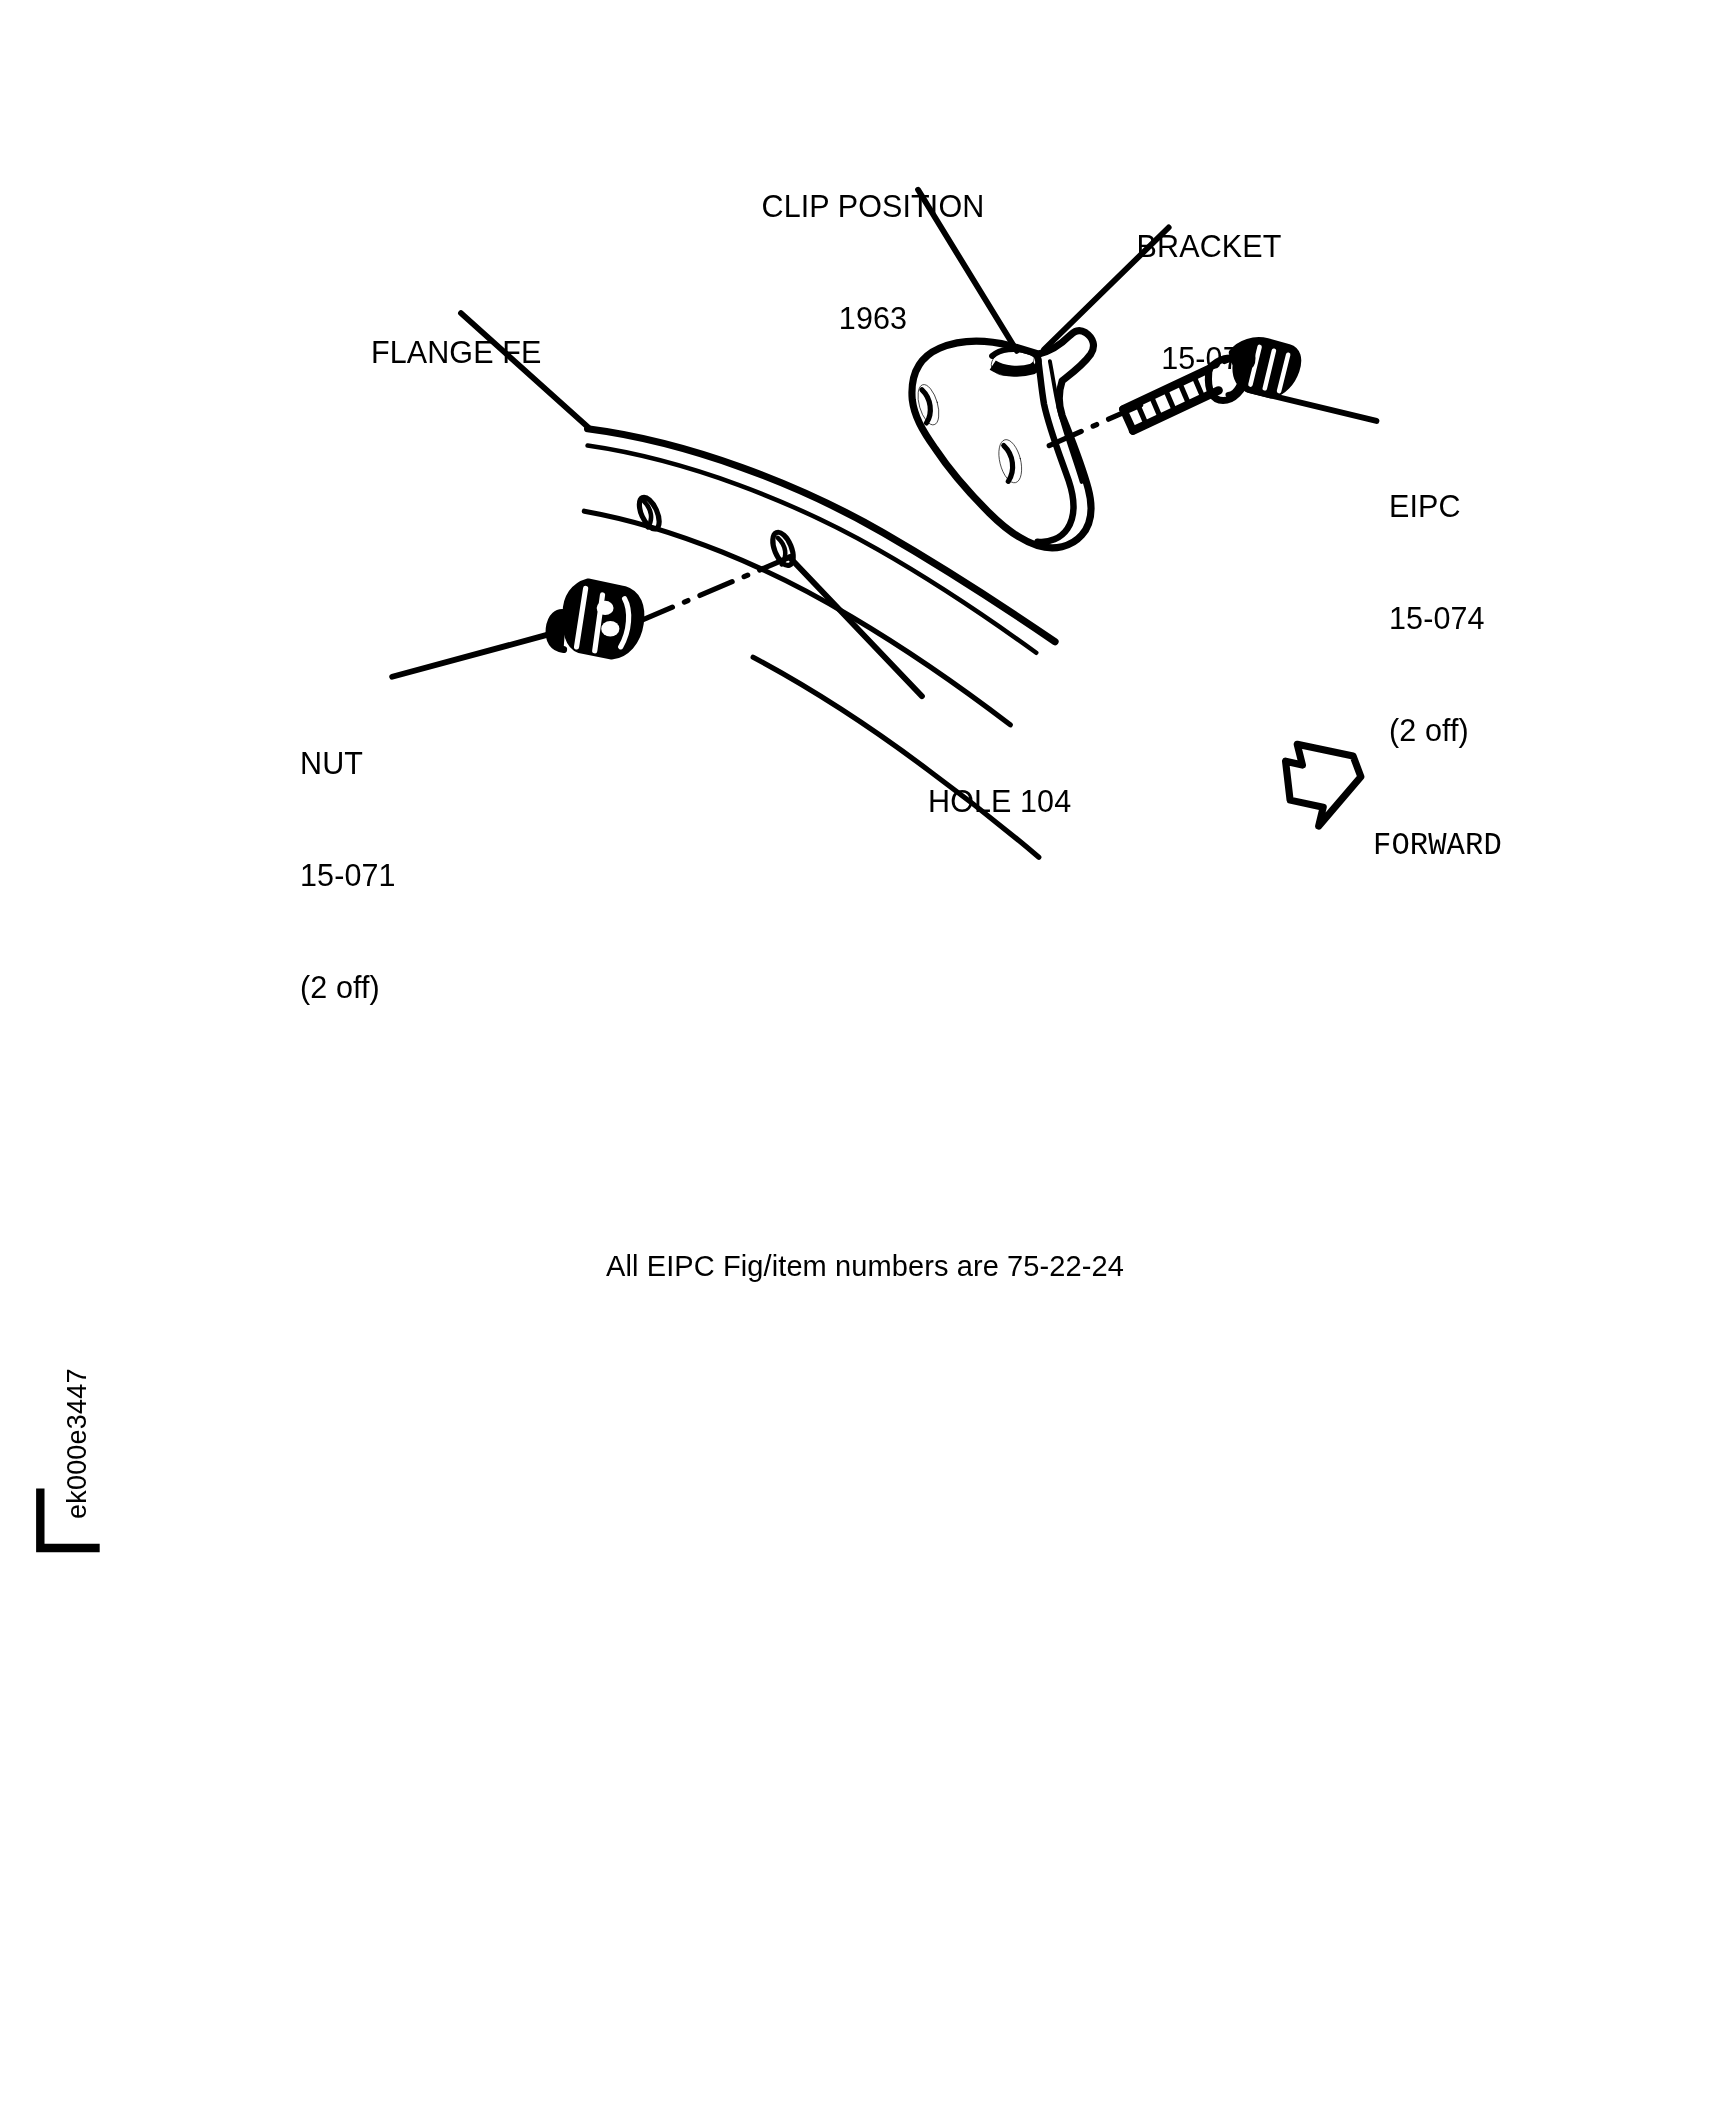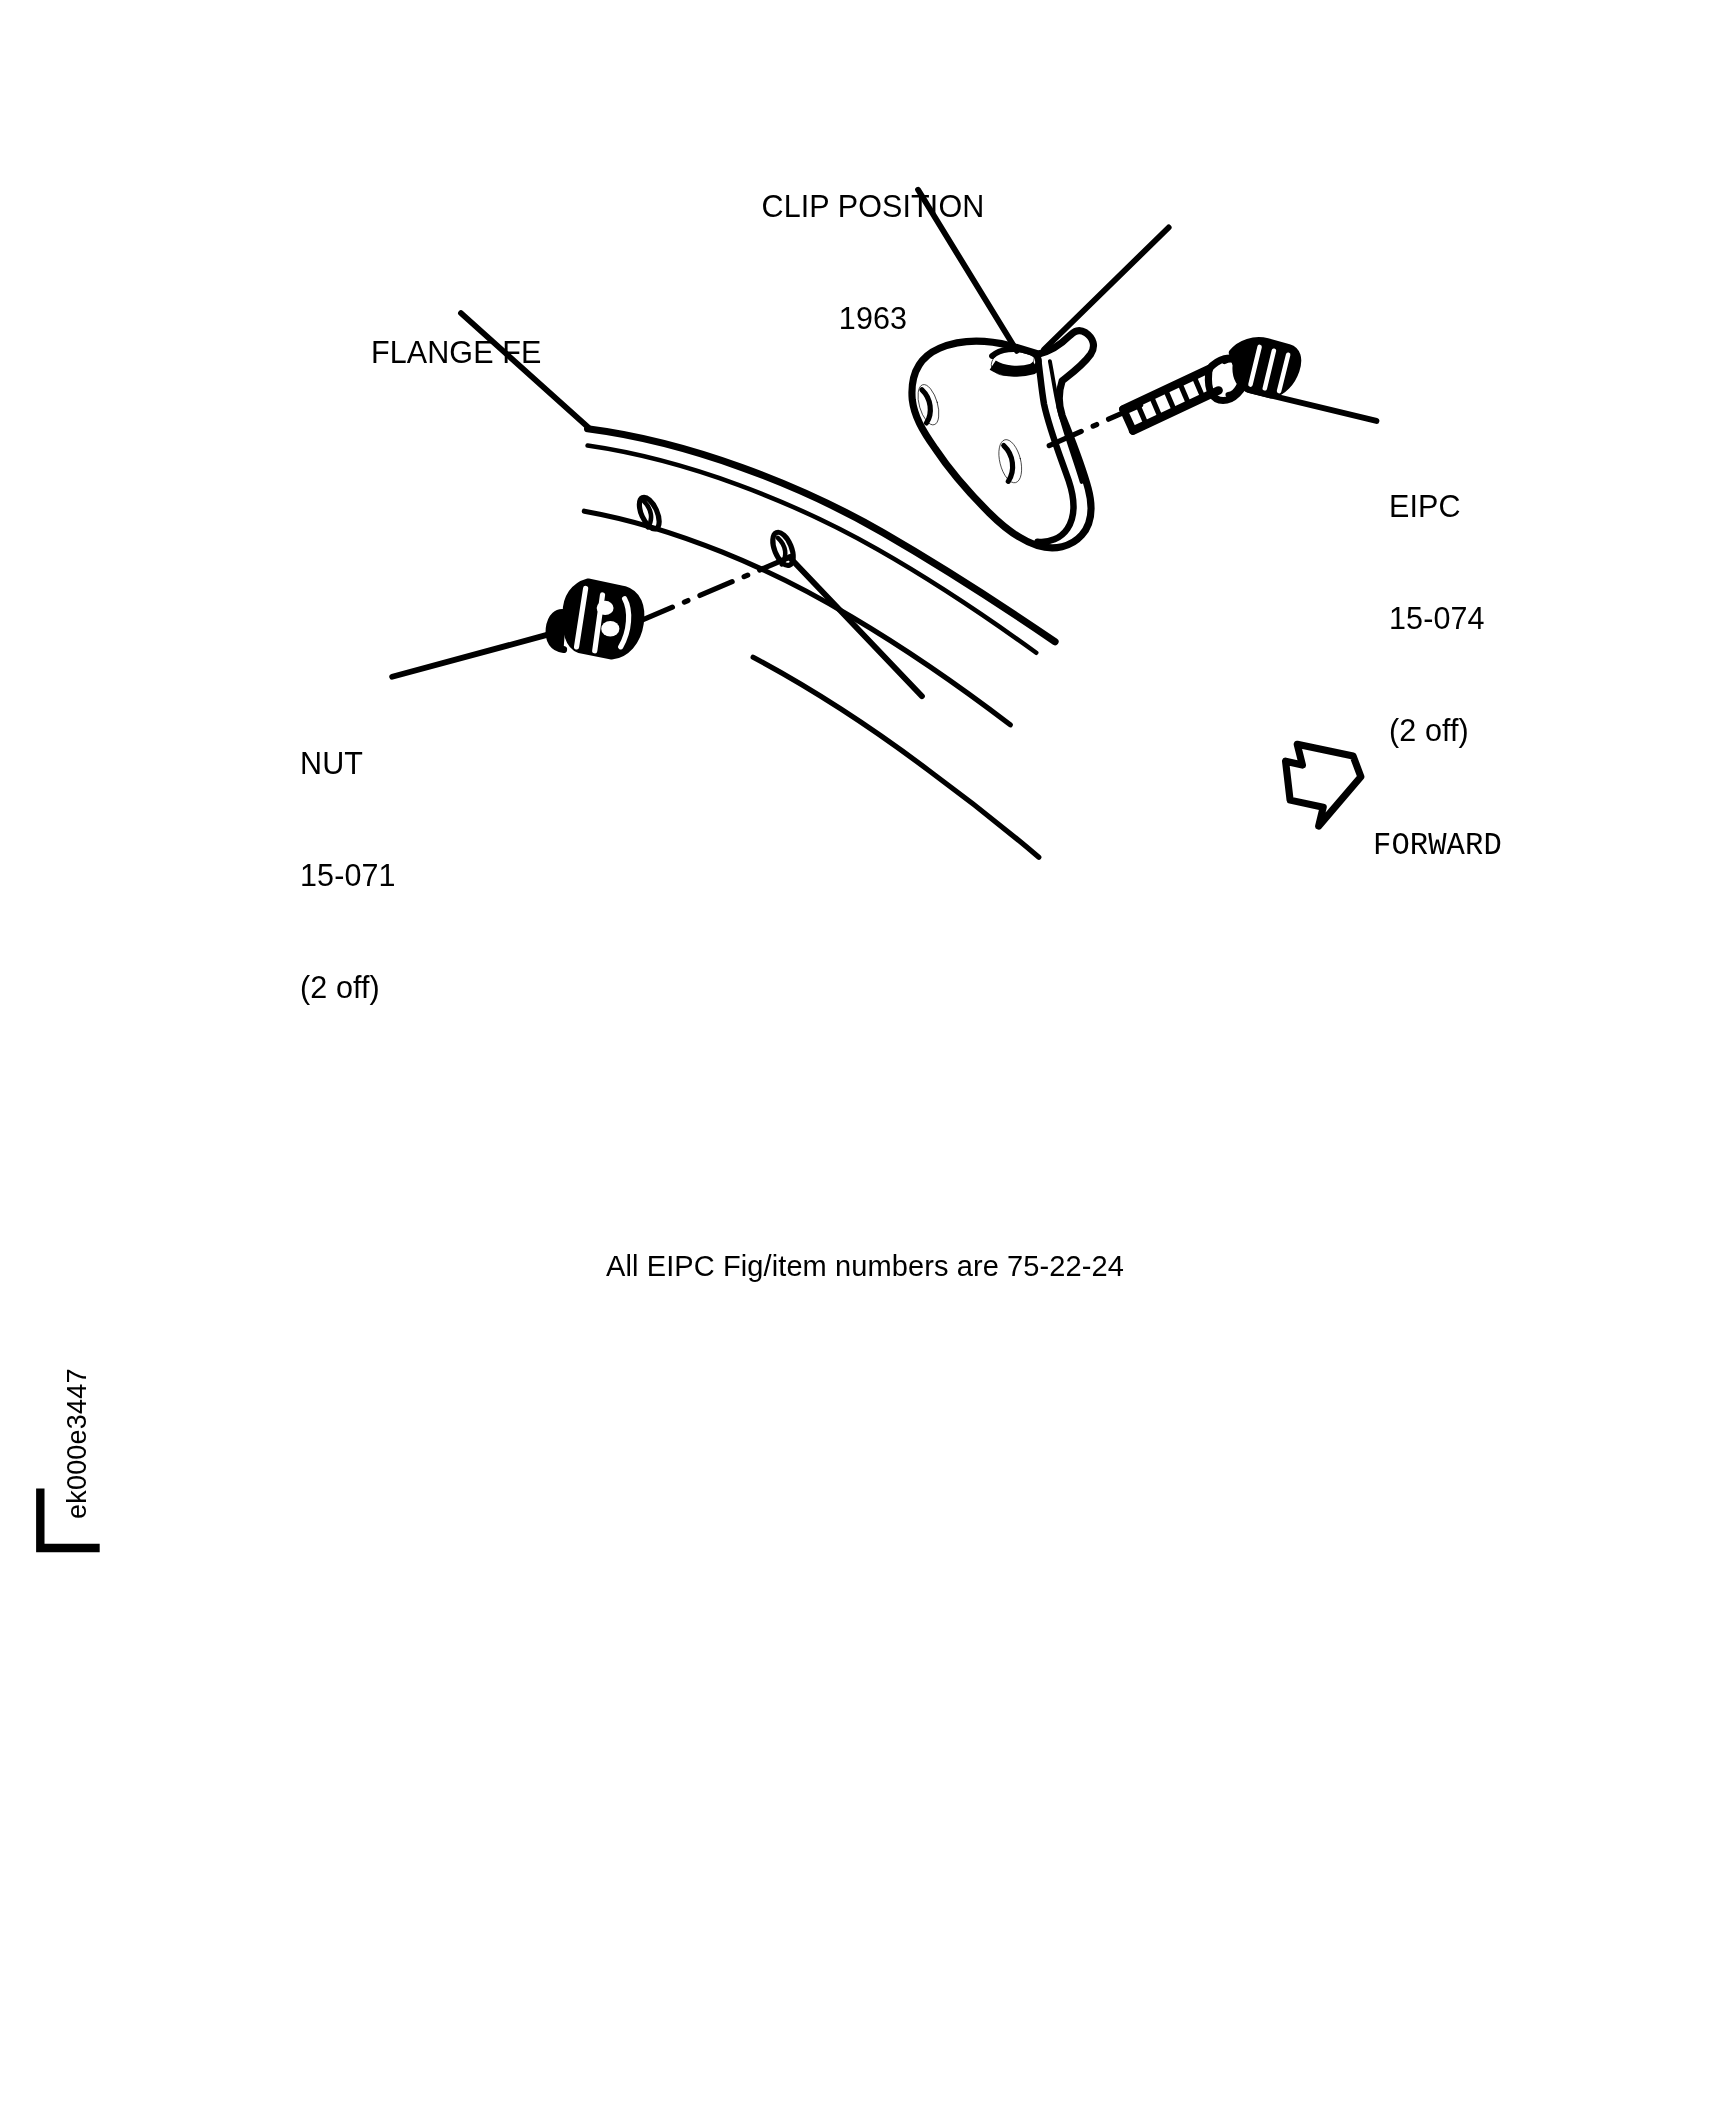--- a/index.html
+++ b/index.html
@@ -219,37 +219,44 @@
                  L 2096 1196 Z"></path>
       </g>
     </g>
   </svg>
 
   <div class="lbl ctr" style="left:873px; top:114px;">
     <div>CLIP POSITION</div>
     <div>1963</div>
   </div>
 
+  <div class="lbl ctr" style="left:1209px; top:154px;">
+    <div>BRACKET</div>
+    <div>15-070</div>
+  </div>
 
   <div class="lbl lft" style="left:371px; top:260px;">
     <div>FLANGE FE</div>
   </div>
 
   <div class="lbl lft" style="left:1389px; top:414px;">
     <div>EIPC</div>
     <div>15-074</div>
     <div>(2 off)</div>
   </div>
 
   <div class="lbl lft" style="left:300px; top:671px;">
     <div>NUT</div>
     <div>15-071</div>
     <div>(2 off)</div>
   </div>
 
+  <div class="lbl lft" style="left:928px; top:709px;">
+    <div>HOLE 104</div>
+  </div>
 
   <div class="lbl lft" style="left:1373px; top:754px;font-family:Liberation Mono, monospace;">
     <div>FORWARD</div>
   </div>
 
   <div class="caption" style="left:865px; top:1250px;">All EIPC Fig/item numbers are 75-22-24</div>
 
   <div class="vert-id" style="left:62px; top:1519px;">ek000e3447</div>
 
   <svg style="position:absolute; left:31px; top:1486px; width:78px; height:71px;" viewBox="0 0 120 110" xmlns="http://www.w3.org/2000/svg">

